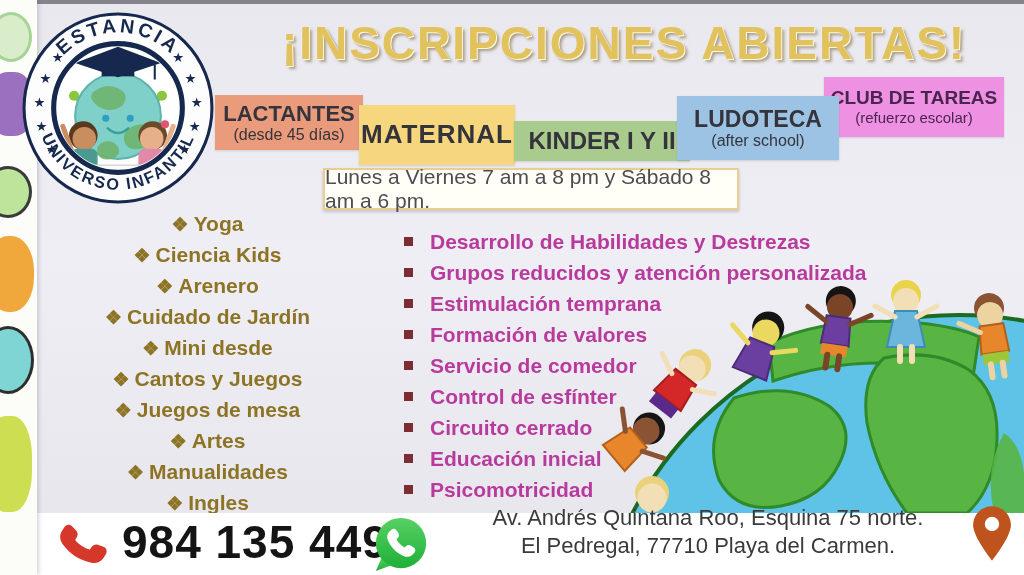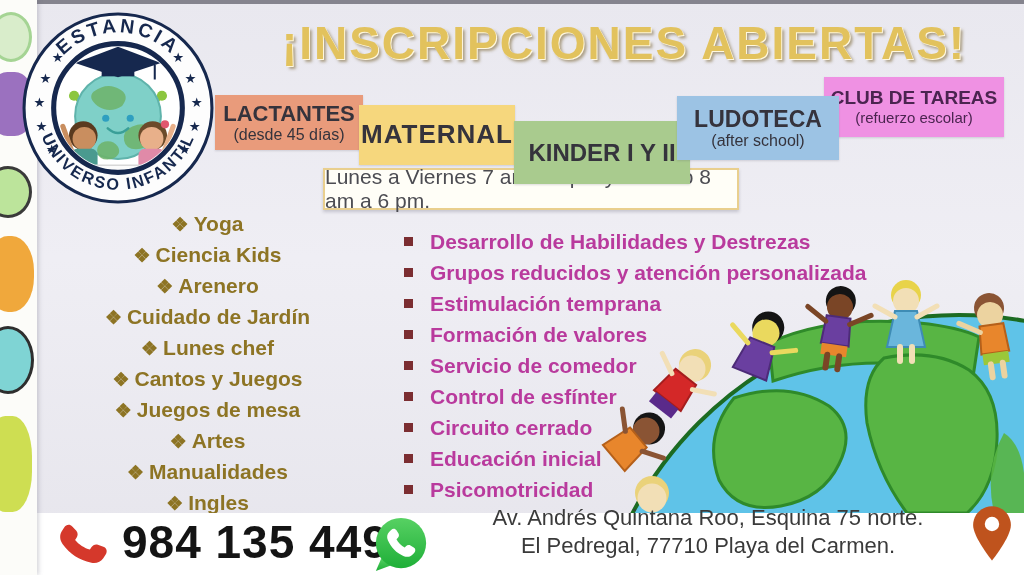--- a/index.html
+++ b/index.html
@@ -31,21 +31,21 @@
   
   .program { position:absolute; display:flex; flex-direction:column; align-items:center;
     justify-content:center; text-align:center; color:#35333c; line-height:1.15;
     box-shadow:0 1px 2px rgba(80,80,100,.2); }
   .program .p-name { font-weight:bold; }
   .program .p-detail { font-weight:normal; }
   .p-lact { left:215px; top:95px; width:148px; height:55px; background:#e99b7b; z-index:2; }
   .p-lact .p-name{ font-size:22px; } .p-lact .p-detail{ font-size:16px; }
   .p-mat  { left:359px; top:105px; width:156px; height:60px; background:#f6d77d; z-index:3; }
   .p-mat  .p-name{ font-size:26px; letter-spacing:1px; }
-  .p-kin  { left:514px; top:121px; width:176px; height:63px; background:#a9cb8e; z-index:4; }
+  .p-kin  { left:514px; top:121px; width:176px; height:40px; background:#a9cb8e; z-index:4; }
   .p-kin  .p-name{ font-size:24px; }
   .p-club { left:824px; top:77px; width:180px; height:60px; background:#ef91e3; z-index:5; color:#4b2450; }
   .p-club .p-name{ font-size:19px; } .p-club .p-detail{ font-size:15px; }
   .p-ludo { left:677px; top:96px; width:162px; height:64px; background:#9cc3e4; z-index:6; }
   .p-ludo .p-name{ font-size:23px; } .p-ludo .p-detail{ font-size:16px; }
 
   
   .schedule { position:absolute; left:323px; top:168px; width:416px; height:42px;
     background:#fffef7; border:2px solid #e9cf8e; z-index:3;
     display:flex; align-items:center; justify-content:center;
@@ -179,21 +179,21 @@
     <div class="p-detail">(after school)</div>
   </div>
 
   <div class="schedule">Lunes a Viernes 7 am a 8 pm y Sábado 8 am a 6 pm.</div>
 
   <div class="activities">
     <div class="act-row"><span class="act-bullet">❖</span><span>Yoga</span></div>
     <div class="act-row"><span class="act-bullet">❖</span><span>Ciencia Kids</span></div>
     <div class="act-row"><span class="act-bullet">❖</span><span>Arenero</span></div>
     <div class="act-row"><span class="act-bullet">❖</span><span>Cuidado de Jardín</span></div>
-    <div class="act-row"><span class="act-bullet">❖</span><span>Lunes chef</span></div>
+    <div class="act-row"><span class="act-bullet">❖</span><span>Mini desde</span></div>
     <div class="act-row"><span class="act-bullet">❖</span><span>Cantos y Juegos</span></div>
     <div class="act-row"><span class="act-bullet">❖</span><span>Juegos de mesa</span></div>
     <div class="act-row"><span class="act-bullet">❖</span><span>Artes</span></div>
     <div class="act-row"><span class="act-bullet">❖</span><span>Manualidades</span></div>
     <div class="act-row"><span class="act-bullet">❖</span><span>Ingles</span></div>
   </div>
 
   <div class="features">
     <div class="feat-row"><span class="feat-bullet"></span><span>Desarrollo de Habilidades y Destrezas</span></div>
     <div class="feat-row"><span class="feat-bullet"></span><span>Grupos reducidos y atención personalizada</span></div>

